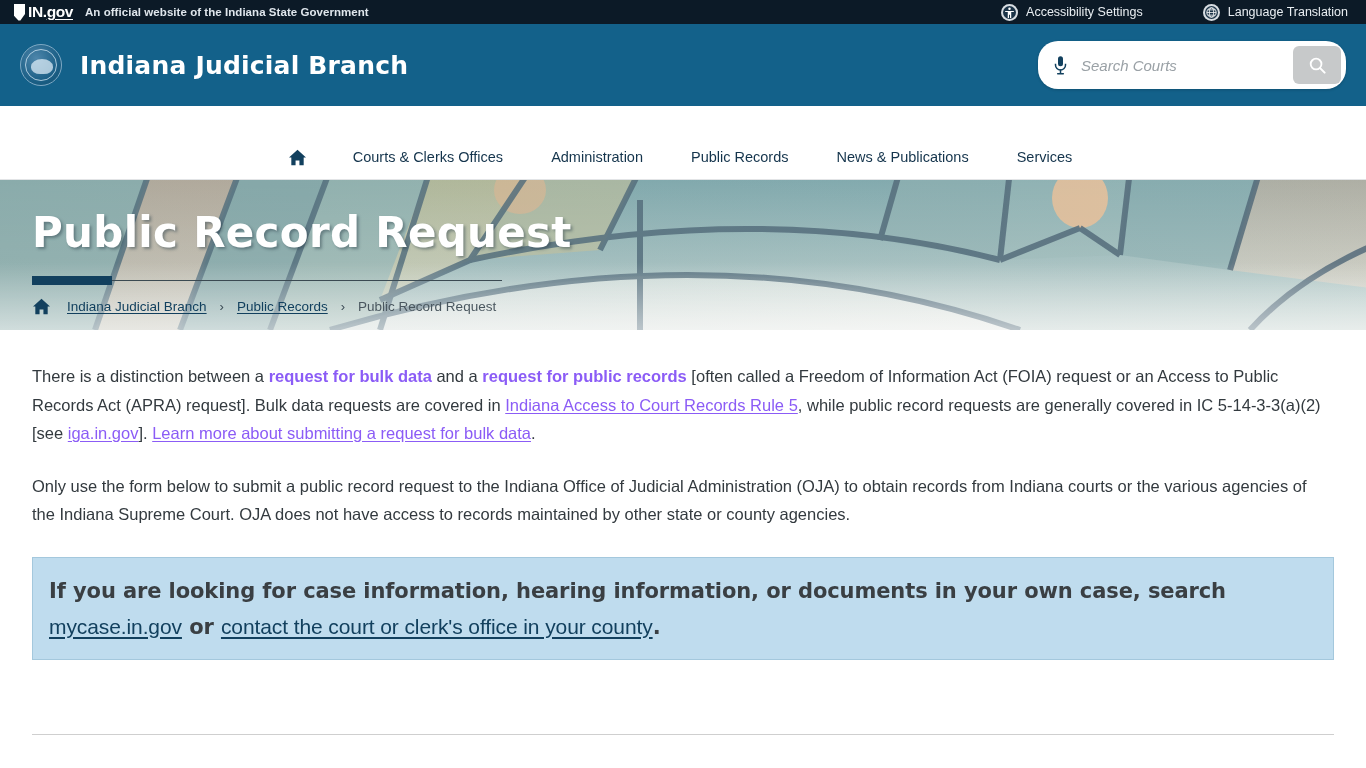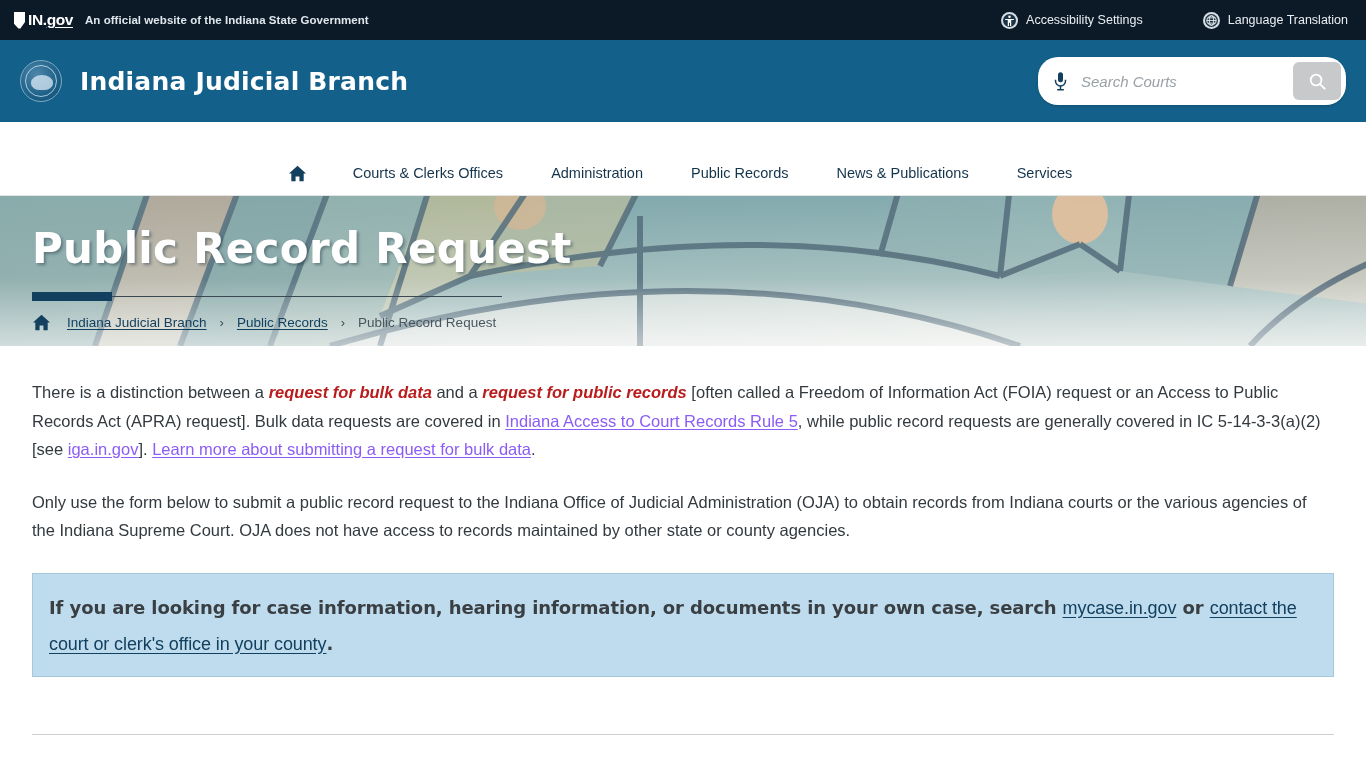--- a/index.html
+++ b/index.html
@@ -5,21 +5,21 @@
   * { box-sizing: border-box; margin: 0; padding: 0; }
   html, body {
     width: 1366px; height: 768px;
     font-family: "Liberation Sans", sans-serif;
     background: #ffffff;
     overflow: hidden;
   }
 
   
   .govbar {
-    height: 40px;
+    height: 24px;
     background: #0c1a27;
     display: flex;
     align-items: center;
     padding: 0 18px 0 14px;
     color: #e8edf1;
   }
   .ingov-logo {
     display: flex;
     align-items: center;
     gap: 2px;
@@ -231,38 +231,38 @@
   
   .content { padding: 0 32px; }
   .para {
     font-size: 16.5px;
     line-height: 28.5px;
     color: #333a3f;
     margin-top: 32px;
     max-width: 1302px;
   }
   .para.second { margin-top: 24px; }
-  .para b { font-weight: 700; color: #b91c1c; font-style: italic; }
+  .para b { font-weight: 700; color: #8b5cf6; }
   .para a {
     color: #8b5cf6;
     text-decoration: underline;
     text-underline-offset: 2px;
     cursor: pointer;
   }
 
   .callout {
     margin-top: 28px;
     background: #bfdcee;
     border: 1px solid #a4c8dd;
     padding: 16px 16px 14px 16px;
     max-width: 1302px;
   }
   .callout-text {
     font-family: "DejaVu Sans", sans-serif;
-    font-size: 18px;
+    font-size: 21px;
     font-weight: 700;
     line-height: 35px;
     color: #3a3f43;
     letter-spacing: -0.1px;
   }
   .callout-text a {
     font-family: "Liberation Sans", sans-serif;
     font-weight: 400;
     color: #12405e;
     text-decoration: underline;

